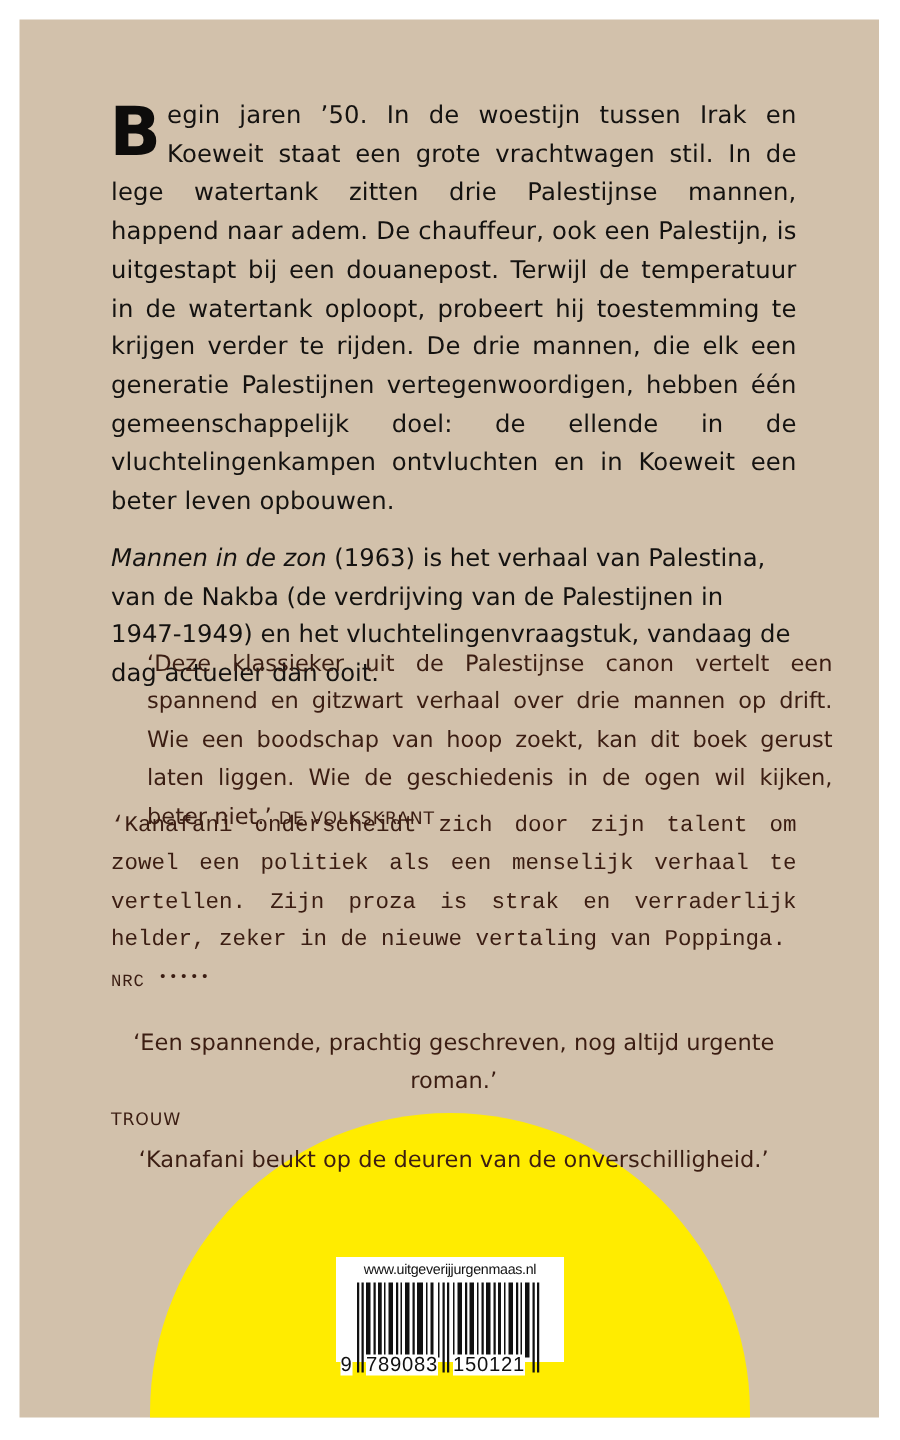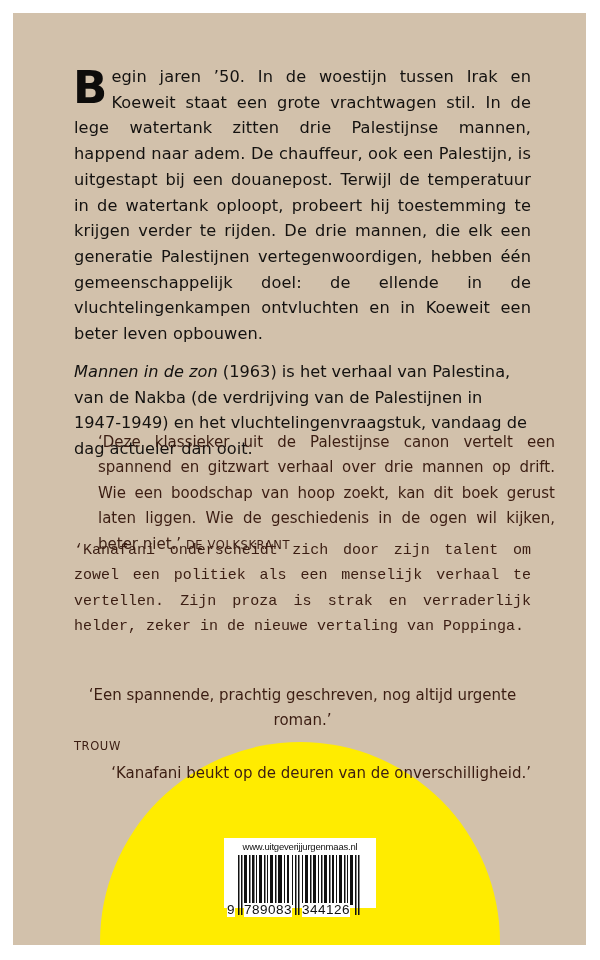--- a/index.html
+++ b/index.html
@@ -67,29 +67,30 @@
   <div class="text-col intro">
     <p><em>Mannen in de zon</em><span> (1963) is het verhaal van Palestina, van de Nakba (de verdrijving van de Palestijnen in 1947-1949) en het vluchtelingenvraagstuk, vandaag de dag actueler dan ooit.</span></p>
   </div>
 
   <div class="text-col quote q1">
     <p><span>‘Deze klassieker uit de Palestijnse canon vertelt een spannend en gitzwart verhaal over drie mannen op drift. Wie een boodschap van hoop zoekt, kan dit boek gerust laten liggen. Wie de geschie­denis in de ogen wil kijken, beter niet.’</span> <span class="src">de Volkskrant</span></p>
   </div>
 
   <div class="text-col quote q2">
     <p>‘Kanafani onderscheidt zich door zijn talent om zowel een poli­tiek als een menselijk verhaal te vertellen. Zijn proza is strak en verraderlijk helder, zeker in de nieuwe vertaling van Poppinga.</p>
+    <div><span class="src">NRC</span> <span class="stars">•••••</span></div>
   </div>
 
   <div class="text-col quote q3">
     <p style="text-align:center">‘Een spannende, prachtig geschreven, nog altijd urgente roman.’</p>
     <div class="src">Trouw</div>
   </div>
 
   <div class="text-col quote q4">
-    <p style="text-align:right">‘Kanafani beukt op de deuren van de onverschilligheid.’</p>
+    <p style="text-align:center">‘Kanafani beukt op de deuren van de onverschilligheid.’</p>
   </div>
 
   <div class="barcode">
     <div class="url">www.uitgeverijjurgenmaas.nl</div>
     <svg width="152" height="85">
       <g fill="#111">
         <rect x="14" y="17" width="1.5" height="60"></rect>
         <rect x="17" y="17" width="1.5" height="60"></rect>
         <rect x="20" y="17" width="3" height="50"></rect>
         <rect x="25" y="17" width="1.5" height="50"></rect>
@@ -119,15 +120,15 @@
         <rect x="115" y="17" width="3" height="50"></rect>
         <rect x="120" y="17" width="1.5" height="50"></rect>
         <rect x="123" y="17" width="1" height="50"></rect>
         <rect x="126" y="17" width="3" height="50"></rect>
         <rect x="131" y="17" width="1.5" height="60"></rect>
         <rect x="134" y="17" width="1.5" height="60"></rect>
       </g>
     </svg>
     <span class="digits" style="left:3px">9</span>
     <span class="digits" style="left:20px;letter-spacing:0.5px">789083</span>
-    <span class="digits" style="left:78px;letter-spacing:0.5px">344126</span>
+    <span class="digits" style="left:78px;letter-spacing:0.5px">150121</span>
   </div>
 </div>
 
 </body></html>

